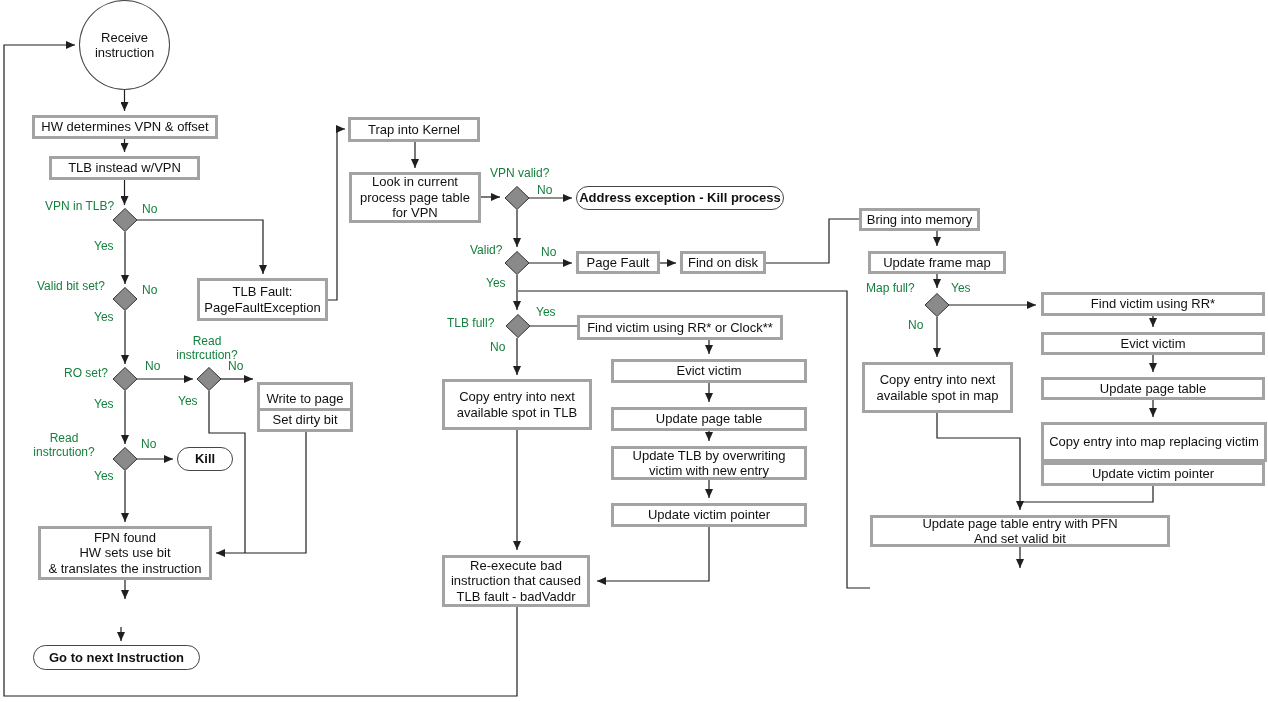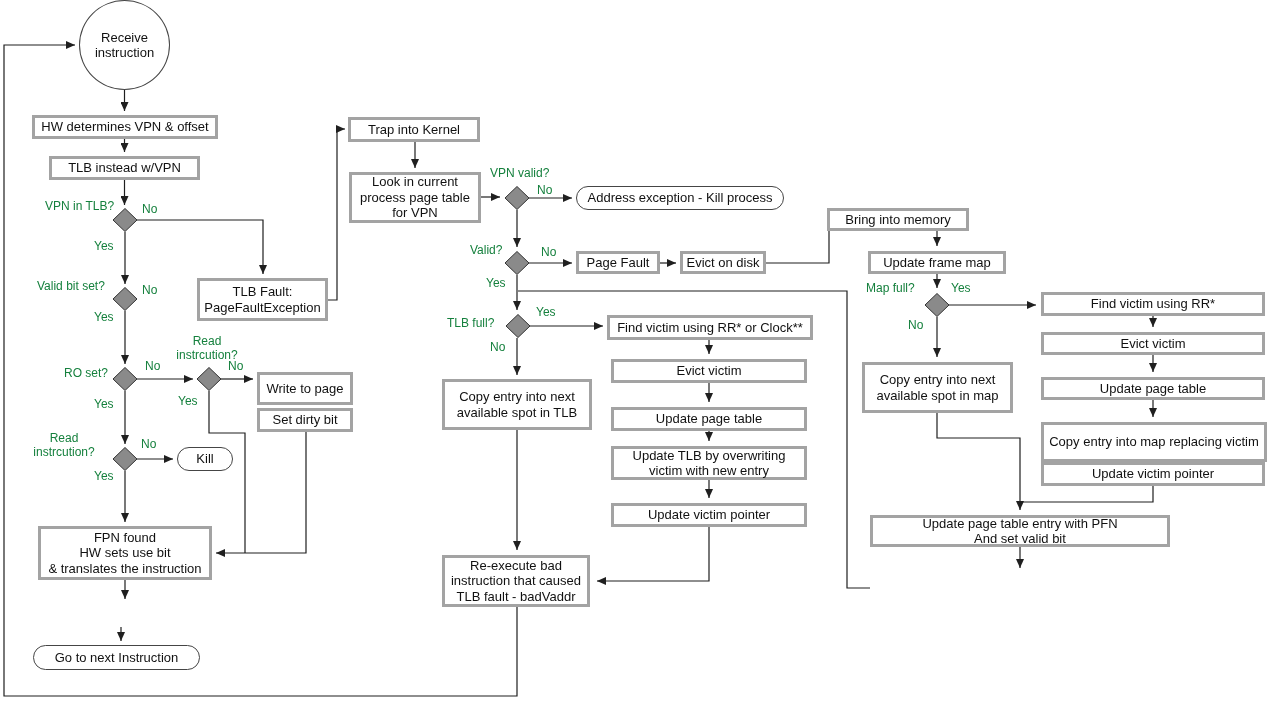--- a/index.html
+++ b/index.html
@@ -3,21 +3,21 @@
 <meta charset="utf-8">
 <style>
   html,body{margin:0;padding:0;background:#fff;}
   #canvas{position:relative;width:1268px;height:702px;background:#fff;overflow:hidden;
           font-family:"Liberation Sans","DejaVu Sans",sans-serif;}
   #wires{position:absolute;left:0;top:0;z-index:0;}
   .node{position:absolute;z-index:1;display:flex;align-items:center;justify-content:center;
         text-align:center;white-space:pre-line;font-size:13px;line-height:15.5px;color:#111;
         box-sizing:border-box;background:#fff;}
   .box{border:3px solid #a3a3a3;}
-  .stadium{border:1px solid #454545;border-radius:13px;}
+  .stadium{border:1px solid #454545;border-radius:13px;font-weight:bold;}
   .circle{border:1px solid #454545;border-radius:50%;}
   .lbl{position:absolute;z-index:2;font-size:12px;line-height:14px;color:#15803d;
        white-space:pre-line;text-align:center;}
   .nw{white-space:nowrap;}
 </style>
 </head>
 <body>
 
 <div id="canvas">
   <svg id="wires" width="1268" height="702" viewBox="0 0 1268 702">
@@ -82,49 +82,49 @@
       <polygon points="506,326 518,314.5 530,326 518,337.5" fill="#8a8a8a" stroke="#333333" stroke-width="1"></polygon>
       <polygon points="925,305 937,293.5 949,305 937,316.5" fill="#8a8a8a" stroke="#333333" stroke-width="1"></polygon>
     </svg>
 
   <div class="node circle" style="left:79px;top:0px;width:91px;height:90px">Receive
 instruction</div>
   <div class="node box" style="left:32px;top:115px;width:186px;height:24px">HW determines VPN &amp; offset</div>
   <div class="node box" style="left:49px;top:156px;width:151px;height:24px">TLB instead w/VPN</div>
   <div class="node box" style="left:197px;top:278px;width:131px;height:43px">TLB Fault:
 PageFaultException</div>
-  <div class="node box" style="left:257px;top:372px;width:96px;height:33px">Write to page</div>
+  <div class="node box" style="left:257px;top:382px;width:96px;height:33px">Write to page</div>
   <div class="node box" style="left:257px;top:408px;width:96px;height:24px">Set dirty bit</div>
   <div class="node stadium" style="left:177px;top:447px;width:56px;height:24px">Kill</div>
   <div class="node box" style="left:38px;top:526px;width:174px;height:54px">FPN found
 HW sets use bit
 &amp; translates the instruction</div>
   <div class="node stadium" style="left:33px;top:645px;width:167px;height:25px">Go to next Instruction</div>
 
   <div class="node box" style="left:348px;top:117px;width:132px;height:25px">Trap into Kernel</div>
   <div class="node box" style="left:349px;top:172px;width:132px;height:51px">Look in current
 process page table
 for VPN</div>
   <div class="node stadium" style="left:576px;top:186px;width:208px;height:24px">Address exception - Kill process</div>
   <div class="node box" style="left:576px;top:251px;width:84px;height:23px">Page Fault</div>
-  <div class="node box" style="left:680px;top:251px;width:86px;height:23px">Evict on disk</div>
+  <div class="node box" style="left:680px;top:251px;width:86px;height:23px">Find on disk</div>
 
   <div class="node box" style="left:442px;top:379px;width:150px;height:51px">Copy entry into next
 available spot in TLB</div>
-  <div class="node box" style="left:607px;top:315px;width:206px;height:25px">Find victim using RR* or Clock**</div>
+  <div class="node box" style="left:577px;top:315px;width:206px;height:25px">Find victim using RR* or Clock**</div>
   <div class="node box" style="left:611px;top:359px;width:196px;height:24px">Evict victim</div>
   <div class="node box" style="left:611px;top:407px;width:196px;height:24px">Update page table</div>
   <div class="node box" style="left:611px;top:446px;width:196px;height:34px">Update TLB by overwriting
 victim with new entry</div>
   <div class="node box" style="left:611px;top:503px;width:196px;height:24px">Update victim pointer</div>
   <div class="node box" style="left:442px;top:555px;width:148px;height:52px">Re-execute bad
 instruction that caused
 TLB fault - badVaddr</div>
 
-  <div class="node box" style="left:827px;top:208px;width:142px;height:23px">Bring into memory</div>
+  <div class="node box" style="left:859px;top:208px;width:121px;height:23px">Bring into memory</div>
   <div class="node box" style="left:868px;top:251px;width:138px;height:23px">Update frame map</div>
   <div class="node box" style="left:862px;top:362px;width:151px;height:51px">Copy entry into next
 available spot in map</div>
 
   <div class="node box" style="left:1041px;top:292px;width:224px;height:24px">Find victim using RR*</div>
   <div class="node box" style="left:1041px;top:332px;width:224px;height:23px">Evict victim</div>
   <div class="node box" style="left:1041px;top:377px;width:224px;height:23px">Update page table</div>
   <div class="node box" style="left:1041px;top:422px;width:226px;height:40px">Copy entry into map replacing victim</div>
   <div class="node box" style="left:1041px;top:462px;width:224px;height:24px">Update victim pointer</div>
   <div class="node box" style="left:870px;top:515px;width:300px;height:32px">Update page table entry with PFN

